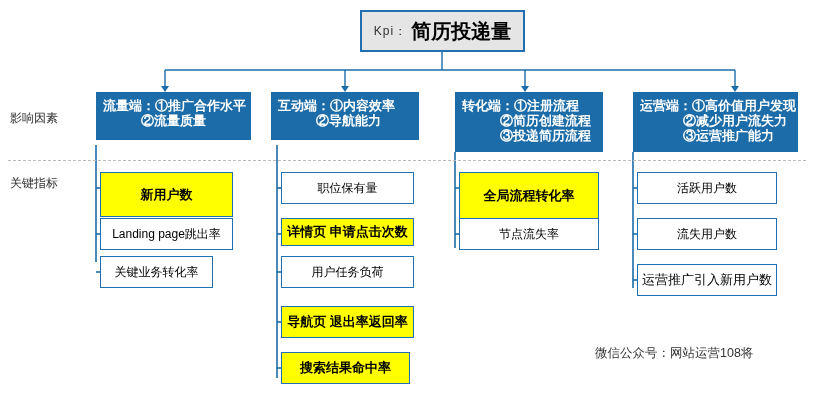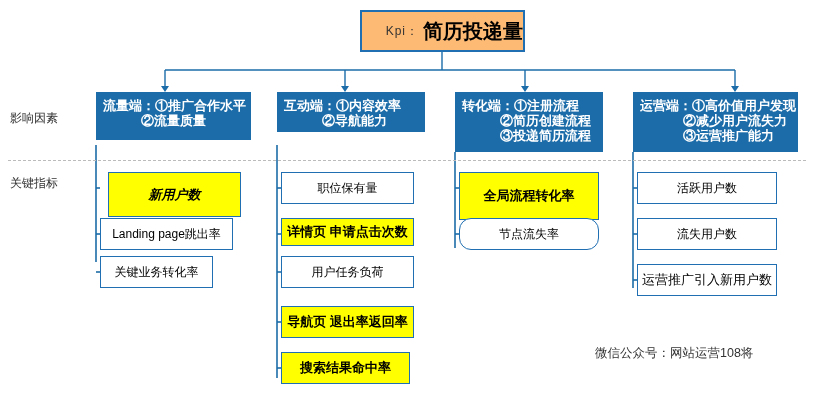--- a/index.html
+++ b/index.html
@@ -25,24 +25,24 @@
     left: 0; top: 0;
     width: 815px; height: 400px;
     pointer-events: none;
   }
   
   .kpi-box {
     position: absolute;
     left: 360px; top: 10px;
     width: 165px; height: 42px;
     border: 2px solid #1f6fb2;
-    background: #fdba74;
+    background: #e5e5e5;
     display: flex;
     align-items: center;
-    justify-content: flex-end;
+    justify-content: center;
     box-sizing: border-box;
   }
   .kpi-label {
     font-size: 12px;
     color: #333;
     margin-right: 4px;
     letter-spacing: 1px;
   }
   .kpi-text {
     font-size: 20px;
@@ -158,41 +158,41 @@
   </div>
 
   <div class="row-label" id="row-label-factors">影响因素</div>
   <div class="row-label" id="row-label-metrics">关键指标</div>
   <div class="divider" id="divider-1"></div>
 
   <div class="factor-box" style="left:96px; top:92px; width:155px; height:48px;">
     <div class="fline">流量端：①推广合作水平</div>
     <div class="fline" style="padding-left:38px;">②流量质量</div>
   </div>
-  <div class="metric-box highlight" style="left:108px; top:172px; width:133px; height:45px;font-style:italic;">新用户数</div>
+  <div class="metric-box highlight" style="left:100px; top:172px; width:133px; height:45px;">新用户数</div>
   <div class="metric-box" style="left:100px; top:218px; width:133px; height:32px;">Landing page跳出率</div>
   <div class="metric-box" style="left:100px; top:256px; width:113px; height:32px;">关键业务转化率</div>
 
-  <div class="factor-box" style="left:277px; top:92px; width:148px; height:40px;">
+  <div class="factor-box" style="left:271px; top:92px; width:148px; height:48px;">
     <div class="fline">互动端：①内容效率</div>
     <div class="fline" style="padding-left:38px;">②导航能力</div>
   </div>
   <div class="metric-box" style="left:281px; top:172px; width:133px; height:32px;">职位保有量</div>
   <div class="metric-box highlight" style="left:281px; top:218px; width:133px; height:28px;">详情页 申请点击次数</div>
   <div class="metric-box" style="left:281px; top:256px; width:133px; height:32px;">用户任务负荷</div>
   <div class="metric-box highlight" style="left:281px; top:306px; width:133px; height:32px;">导航页 退出率返回率</div>
   <div class="metric-box highlight" style="left:281px; top:352px; width:129px; height:32px;">搜索结果命中率</div>
 
   <div class="factor-box" style="left:455px; top:92px; width:148px; height:60px;">
     <div class="fline">转化端：①注册流程</div>
     <div class="fline" style="padding-left:38px;">②简历创建流程</div>
     <div class="fline" style="padding-left:38px;">③投递简历流程</div>
   </div>
   <div class="metric-box highlight" style="left:459px; top:172px; width:140px; height:48px;">全局流程转化率</div>
-  <div class="metric-box" style="left:459px; top:218px; width:140px; height:32px;border-radius:12px;">节点流失率</div>
+  <div class="metric-box" style="left:459px; top:218px; width:140px; height:32px;">节点流失率</div>
 
   <div class="factor-box" style="left:633px; top:92px; width:165px; height:60px;">
     <div class="fline">运营端：①高价值用户发现</div>
     <div class="fline" style="padding-left:43px;">②减少用户流失力</div>
     <div class="fline" style="padding-left:43px;">③运营推广能力</div>
   </div>
   <div class="metric-box" style="left:637px; top:172px; width:140px; height:32px;">活跃用户数</div>
   <div class="metric-box" style="left:637px; top:218px; width:140px; height:32px;font-family:Liberation Serif, serif;">流失用户数</div>
   <div class="metric-box" style="left:637px; top:264px; width:140px; height:32px; font-size:13px;">运营推广引入新用户数</div>
 

